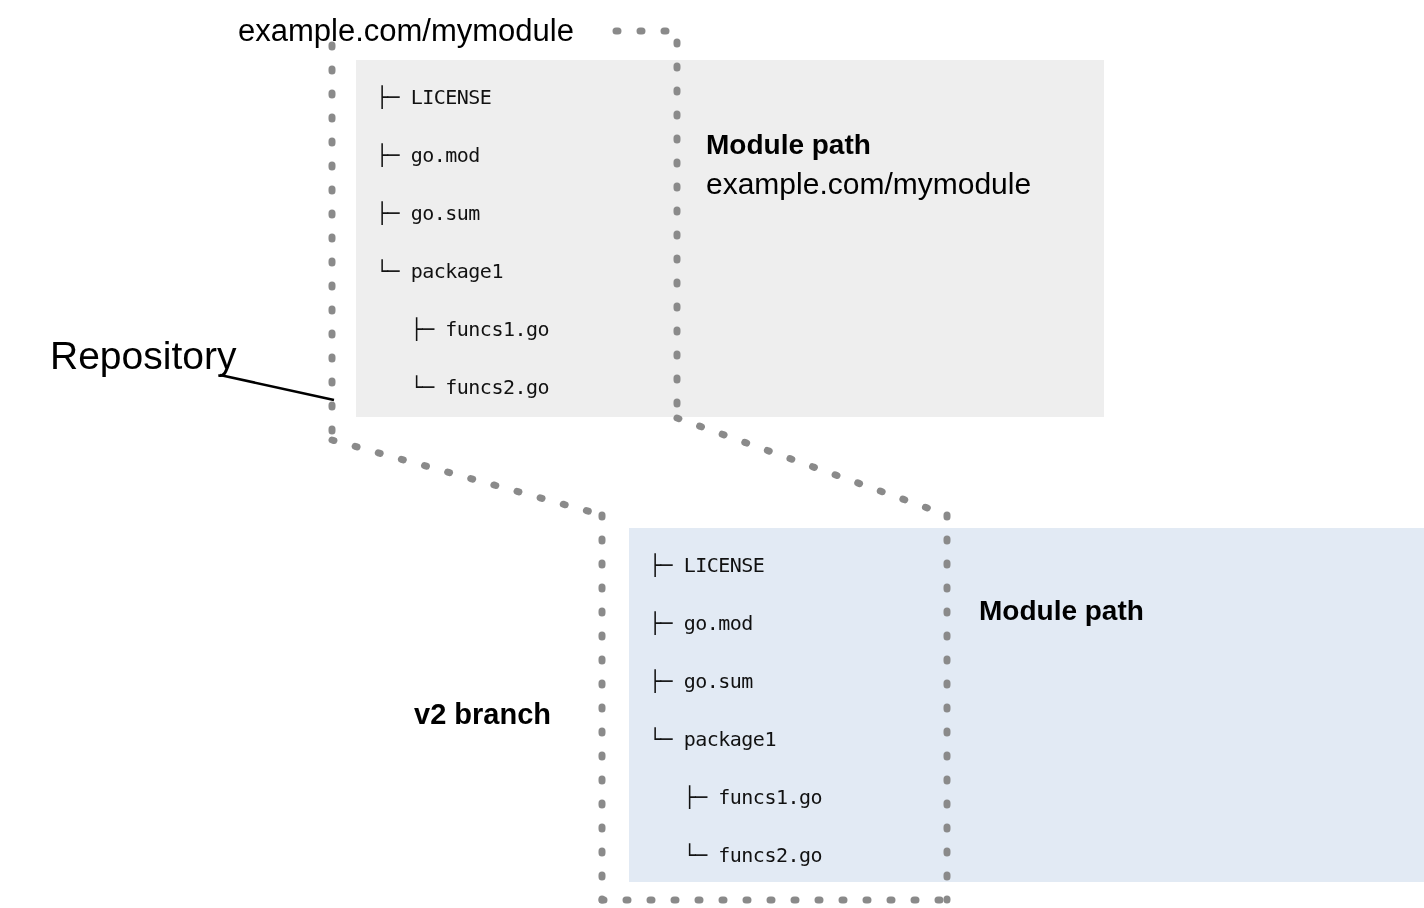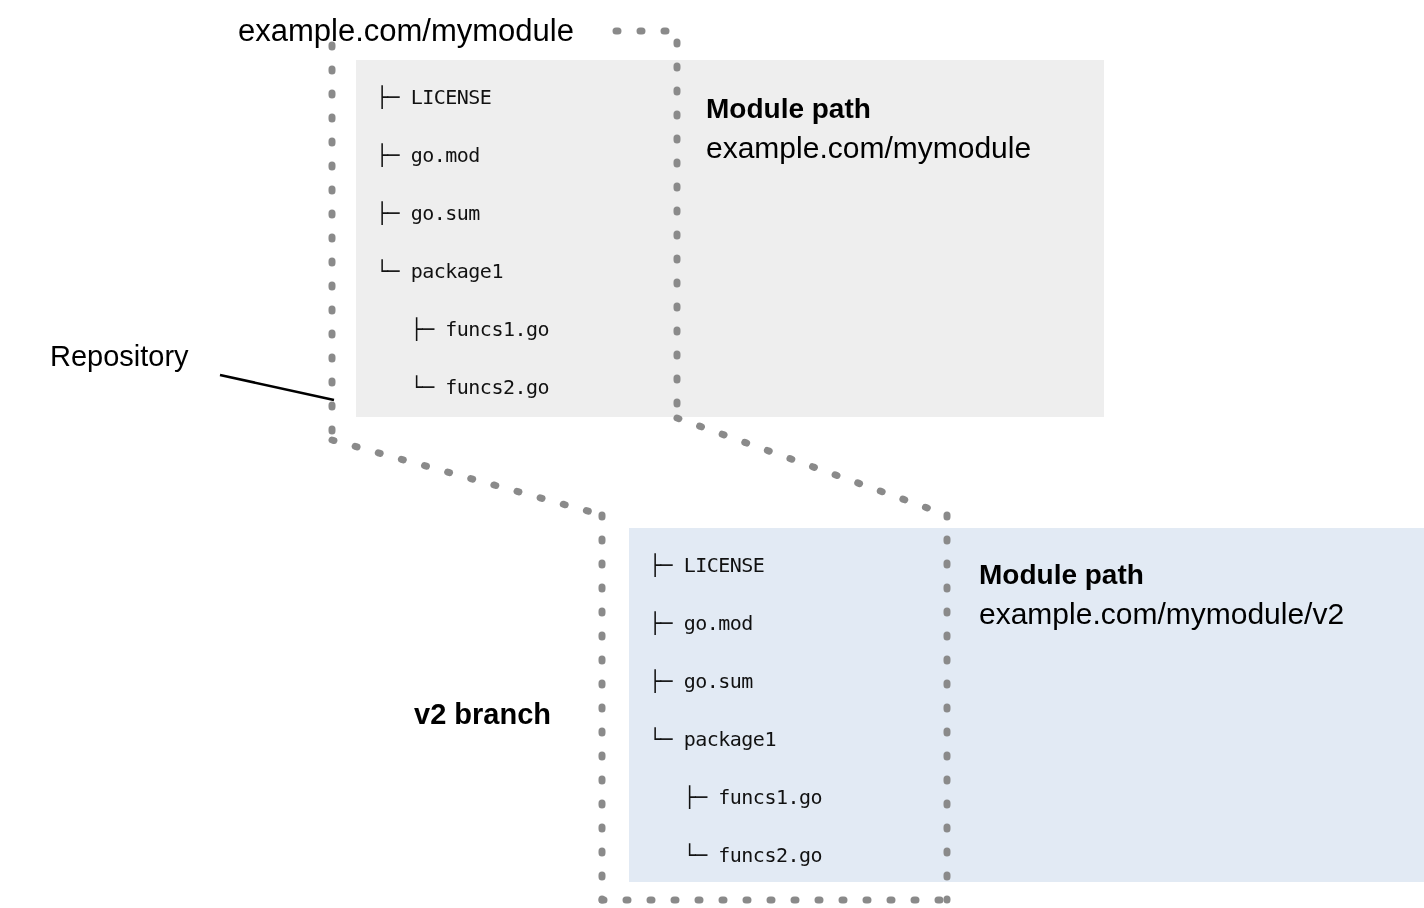--- a/index.html
+++ b/index.html
@@ -95,35 +95,36 @@
   #master-branch-label {
     left: 60px;
     top: 163px;
     font-size: 29px;
     font-weight: bold;
     line-height: 36px;
   }
   #repository-label {
     left: 46px;
     top: 338px;
-    font-size: 29px;
+    font-size: 39px;
     line-height: 36px;
   }
   #v2-branch-label {
     left: 410px;
     top: 696px;
     font-size: 29px;
     font-weight: bold;
     line-height: 36px;
   }
 
   
   .modpath {
     position: absolute;
     white-space: nowrap;
+    margin-top: 36px;
   }
   .modpath .mp-title {
     display: block;
     font-size: 28px;
     font-weight: bold;
     line-height: 38px;
   }
   .modpath .mp-value {
     display: block;
     font-size: 30px;
@@ -177,16 +178,15 @@
   <div class="tree" id="master-tree"><div class="tree-row"><span class="tree-glyph">├─ </span><span class="tree-name">LICENSE</span></div><div class="tree-row"><span class="tree-glyph">├─ </span><span class="tree-name">go.mod</span></div><div class="tree-row"><span class="tree-glyph">├─ </span><span class="tree-name">go.sum</span></div><div class="tree-row"><span class="tree-glyph">└─ </span><span class="tree-name">package1</span></div><div class="tree-row"><span class="tree-glyph">   ├─ </span><span class="tree-name">funcs1.go</span></div><div class="tree-row"><span class="tree-glyph">   └─ </span><span class="tree-name">funcs2.go</span></div></div>
   <div class="tree" id="v2-tree"><div class="tree-row"><span class="tree-glyph">├─ </span><span class="tree-name">LICENSE</span></div><div class="tree-row"><span class="tree-glyph">├─ </span><span class="tree-name">go.mod</span></div><div class="tree-row"><span class="tree-glyph">├─ </span><span class="tree-name">go.sum</span></div><div class="tree-row"><span class="tree-glyph">└─ </span><span class="tree-name">package1</span></div><div class="tree-row"><span class="tree-glyph">   ├─ </span><span class="tree-name">funcs1.go</span></div><div class="tree-row"><span class="tree-glyph">   └─ </span><span class="tree-name">funcs2.go</span></div></div>
 
   <div class="modpath" id="master-modpath">
     <span class="mp-title">Module path</span>
     <span class="mp-value">example.com/mymodule</span>
   </div>
 
   <div class="modpath" id="v2-modpath">
     <span class="mp-title">Module path</span>
-    <span class="mp-value">example.com/mymodule/v2</span>
   </div>
 
 </div>
 
 </body></html>

